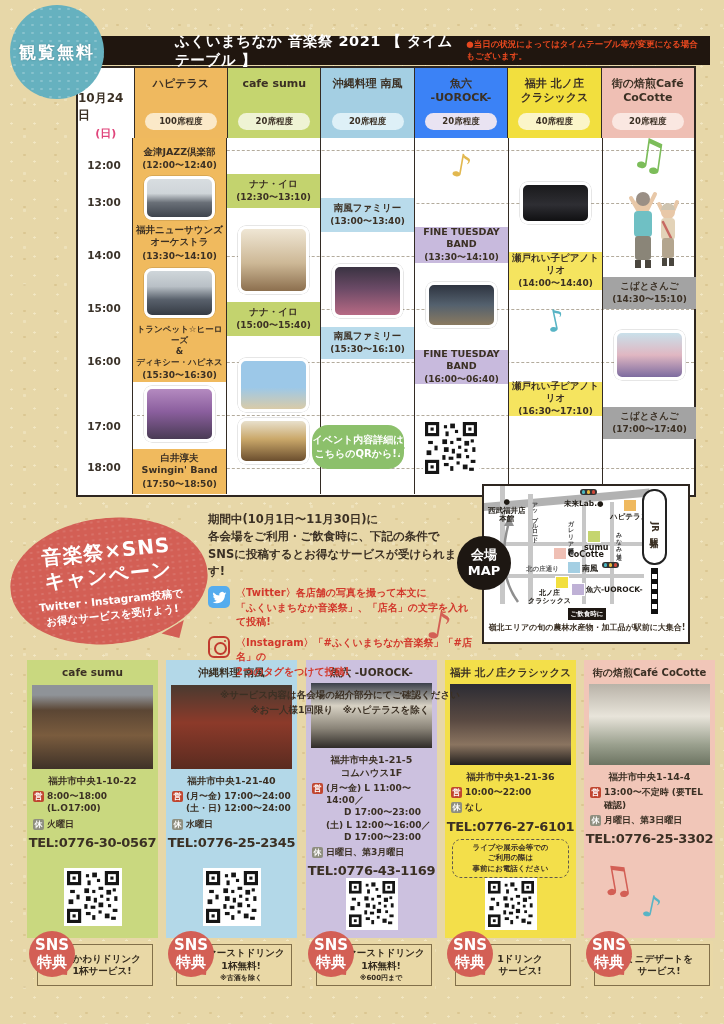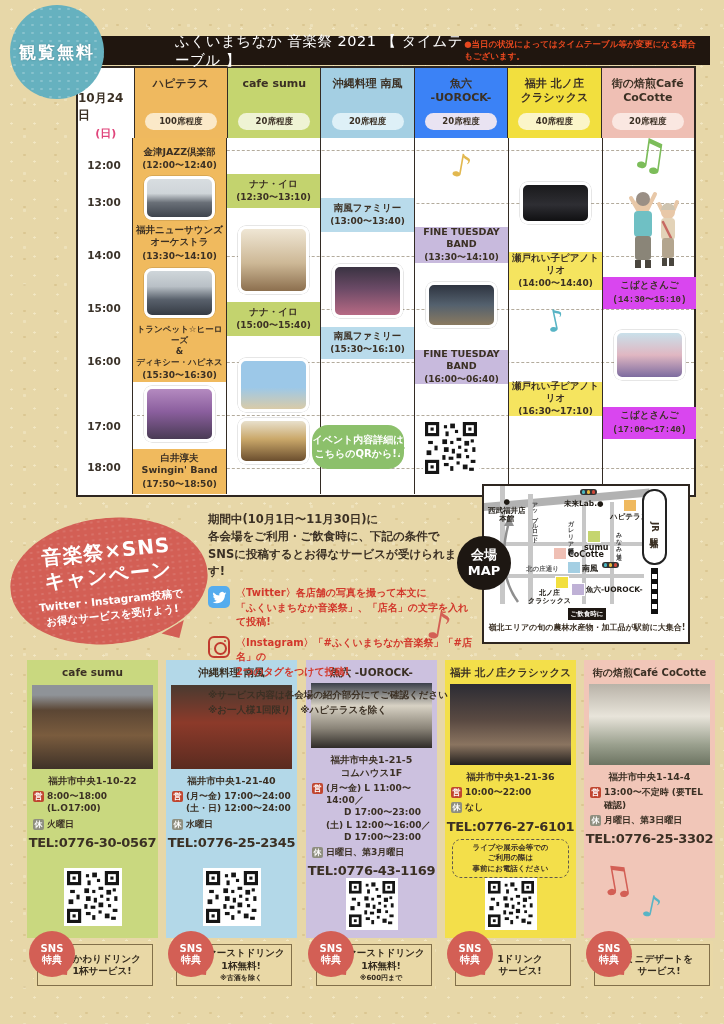--- a/index.html
+++ b/index.html
@@ -9,21 +9,21 @@
     background:
       radial-gradient(rgba(255,250,228,.45) 1px, transparent 1.6px) 0 0/23px 19px,
       radial-gradient(rgba(186,156,88,.28) 1px, transparent 1.7px) 9px 12px/31px 26px,
       radial-gradient(rgba(255,255,240,.25) 1.4px, transparent 2px) 4px 7px/41px 37px,
       #e7d7a8; }
   .pre { white-space:pre-line; }
 
   
   .topbar { position:absolute; left:57px; top:36px; width:653px; height:29px; background:#20160f;
     display:flex; align-items:center; z-index:2; }
-  .tb-title { margin-left:118px; color:#fff; font-size:14.5px; font-weight:normal; letter-spacing:.5px; }
+  .tb-title { margin-left:118px; color:#fff; font-size:14.5px; font-weight:bold; letter-spacing:.5px; }
   .tb-notice { margin-left:auto; margin-right:7px; color:#e8481f; font-size:8.5px; font-weight:bold; }
   .free-badge { position:absolute; left:10px; top:5px; width:94px; height:94px; border-radius:50%;
     background:radial-gradient(rgba(255,255,255,.22) 1px, transparent 1.6px) 0 0/9px 8px, #66b1bf;
     color:#fff; font-size:17px; font-weight:bold; letter-spacing:2px;
     display:flex; align-items:center; justify-content:center; z-index:3; text-shadow:0 0 2px rgba(40,70,80,.45); }
 
   
   .panel { position:absolute; left:76px; top:66px; width:620px; height:431px; background:#fff;
     border:2.5px solid #2e2620; z-index:1; }
   .thead { display:flex; height:70px; }
@@ -44,21 +44,21 @@
   .tbody { position:relative; height:356px; }
   .gridline { position:absolute; left:54px; right:0; border-top:1.5px dashed #b3ab9c; }
   .tlabel { position:absolute; left:0; width:52px; text-align:center; font-size:10.5px; font-weight:bold; color:#3b332a; }
   .col { position:absolute; top:0; bottom:0; width:94px; border-left:1.5px solid #332b24; }
   .blockfill { position:absolute; left:0; right:0; background:#f0ba5e; }
   .evt { position:absolute; left:0; right:0; text-align:center; display:flex; flex-direction:column; justify-content:center; }
   .evt .t  { font-size:9.5px; font-weight:bold; line-height:1.3; white-space:pre-line; }
   .evt .tm { font-size:9px;  font-weight:bold; margin-top:1px; }
   .evt-sm .t { font-size:8.5px; }
   .bg-green  { background:#c3d36e; } .bg-blue { background:#b9dbeb; }
-  .bg-purple { background:#c8badd; } .bg-yellow { background:#f5e45f; } .bg-pink { background:#d946ef;font-family:Liberation Mono, monospace; }
+  .bg-purple { background:#c8badd; } .bg-yellow { background:#f5e45f; } .bg-pink { background:#a3a3a3; }
   .photo { position:absolute; left:11px; right:11px; border-radius:8px; border:3px solid #fff;
     box-shadow:0 0 0 .5px rgba(0,0,0,.2); }
   .ph-stage  { background:linear-gradient(180deg,#d8dde0,#cfd5d9 38%,#6a7078 62%,#3e444d); }
   .ph-stage2 { background:linear-gradient(180deg,#cfd6da,#b9c0c6 35%,#59616c 65%,#353b44); }
   .ph-stage3 { background:linear-gradient(180deg,#b48ac0,#8b5f9e 45%,#4a3b55); }
   .ph-cafe   { background:linear-gradient(180deg,#efe6d4,#cdb896 55%,#8c6f4e); }
   .ph-sky    { background:linear-gradient(180deg,#9cc8e8 55%,#d9cba8); }
   .ph-band   { background:linear-gradient(180deg,#e8e0cc,#caa86a 45%,#6b4e2e); }
   .ph-kimono { background:linear-gradient(180deg,#3a3342,#6b4a66 45%,#b76a84); }
   .ph-live   { background:linear-gradient(180deg,#2e3440,#54616e 50%,#8a7a60); }
@@ -87,21 +87,21 @@
   .cp-row { display:flex; gap:6px; margin-top:6px; align-items:flex-start; }
   .cp-text { color:#d2382c; font-size:10px; font-weight:bold; line-height:1.45; }
   .tw-icon { flex:0 0 auto; width:22px; height:22px; border-radius:5px; background:#55acee;
     display:flex; align-items:center; justify-content:center; }
   .tw-icon svg { width:15px; height:15px; }
   .ig-icon { flex:0 0 auto; width:22px; height:22px; border-radius:6px; border:2.5px solid #c13a2e; position:relative; }
   .ig-icon:before { content:""; position:absolute; left:4px; top:4px; width:9px; height:9px;
     border:2px solid #c13a2e; border-radius:50%; }
   .ig-icon:after { content:""; position:absolute; right:2px; top:2px; width:2.5px; height:2.5px;
     border-radius:50%; background:#c13a2e; }
-  .cp-notes { margin-top:8px; font-size:9.5px; font-weight:bold; line-height:1.6; }
+  .cp-notes { margin-top:8px; font-size:9.5px; font-weight:bold; line-height:1.6;text-align:center; }
   .note-red { position:absolute; left:427px; top:604px; font-size:38px; color:#d35f55; transform:rotate(10deg); z-index:2; font-weight:bold; }
 
   
   .map-badge { position:absolute; left:457px; top:536px; width:54px; height:54px; border-radius:50%;
     background:#1d1712; color:#fff; font-weight:bold; font-size:13px; line-height:1.25;
     display:flex; align-items:center; justify-content:center; text-align:center; z-index:4; }
   .map-box { position:absolute; left:482px; top:484px; width:208px; height:160px; background:#fff;
     border:2px solid #2e2620; z-index:3; overflow:hidden; }
   .road { position:absolute; background:#c7c7c7; }
   .road-top { left:-6px; top:10px; width:172px; height:8px; background:#b2b2b2; transform:rotate(-5deg); }
@@ -141,21 +141,21 @@
   .card-tel { margin-top:5px; text-align:center; font-size:13px; font-weight:bold; letter-spacing:-.3px; }
   .card-note { margin:5px 7px 0; border:1.5px dashed #5f584c; border-radius:9px; padding:3px 2px;
     font-size:7.5px; font-weight:bold; text-align:center; line-height:1.4; }
   .card-qr { margin:auto auto 12px; width:58px; height:58px; background:#fff; padding:3px; }
   .card-qr svg { display:block; width:100%; height:100%; }
   .card-notes { position:relative; margin-top:auto; height:96px; }
   .cn { position:absolute; font-weight:bold; line-height:1; }
 
   .sns-bubble { position:absolute; top:931px; width:46px; height:46px; border-radius:50%; background:#d35f55;
     color:#fff; display:flex; flex-direction:column; align-items:center; justify-content:center;
-    font-size:10px; font-weight:bold; line-height:1.15; z-index:6; }
+    font-size:15px; font-weight:bold; line-height:1.15; z-index:6; }
   .sns-bubble:after { content:""; position:absolute; right:2px; bottom:-4px;
     border:6px solid transparent; border-top-color:#d35f55; transform:rotate(-40deg); }
   .coupon { position:absolute; top:941px; width:122px; height:48px; background:#e9d8a6; padding:3px; z-index:5; }
   .coupon-inner { border:1px solid #82704a; height:100%; display:flex; flex-direction:column;
     align-items:center; justify-content:center; text-align:center; color:#332a1d; }
   .coupon-main { font-size:9.5px; font-weight:bold; line-height:1.3; padding-left:14px; }
   .coupon-note { font-size:7px; font-weight:bold; padding-left:14px; margin-top:1px; }
 
   .audience svg { width:100%; height:100%; }
 </style>

